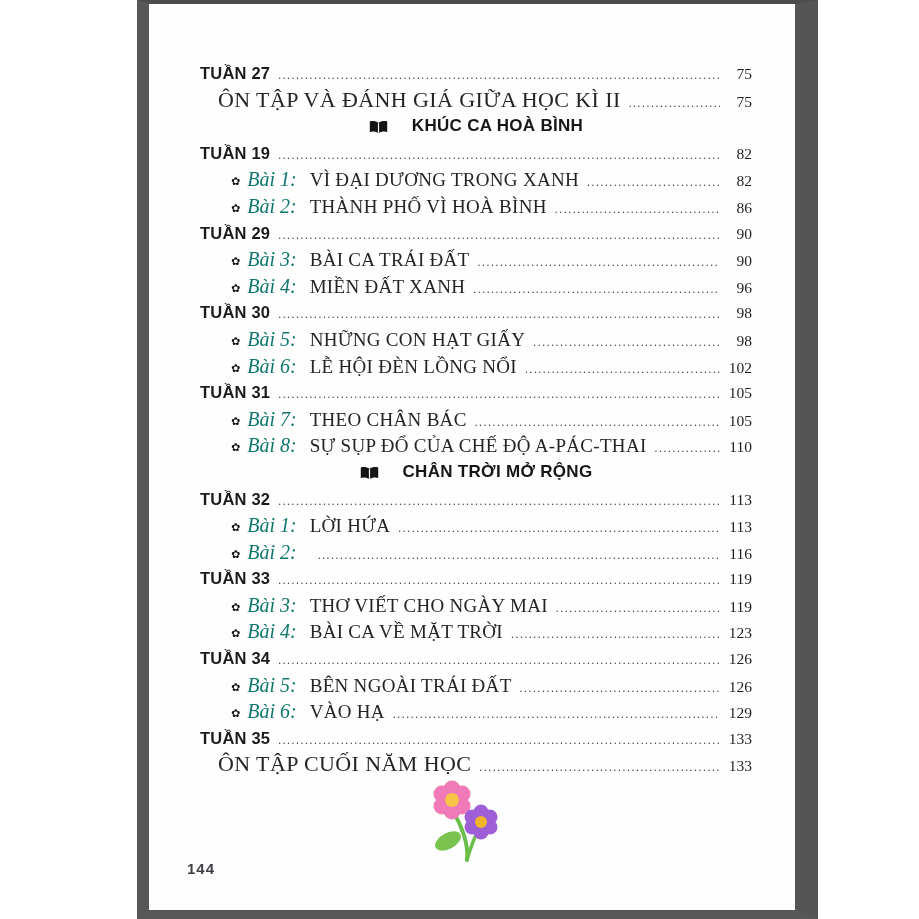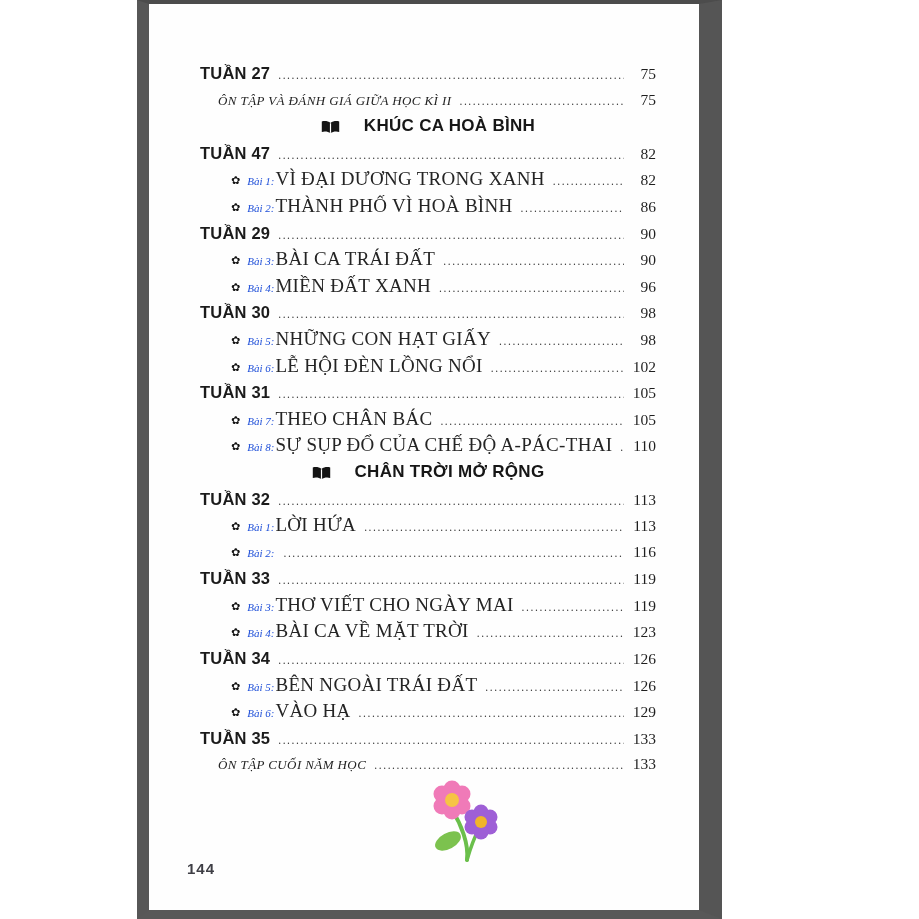--- a/index.html
+++ b/index.html
@@ -3,21 +3,21 @@
 <meta charset="utf-8">
 <style>
   * { margin: 0; padding: 0; box-sizing: border-box; }
   html, body { width: 919px; height: 919px; background: #ffffff; overflow: hidden; }
   body { font-family: "Liberation Serif", serif; color: #1d1d1d; position: relative; }
 
   
   .book {
     position: absolute;
     left: 137px; top: 0;
-    width: 585px; height: 919px;
+    width: 681px; height: 919px;
     background: #fefefe;
     border-left: 12px solid #575757;
     border-right: 23px solid #555555;
     border-top: 4px solid #4c4c4c;
     border-bottom: 9px solid #585858;
   }
 
   .page-inner {
     position: relative;
     width: 100%; height: 100%;
@@ -38,38 +38,37 @@
   .toc-row.section { justify-content: center; align-items: center; }
 
   .week-label {
     font-family: "Liberation Sans", sans-serif;
     font-weight: 700;
     font-size: 16.5px;
     letter-spacing: 0.2px;
     color: #1b1b1b;
   }
   .plain-label {
-    font-size: 13px;
+    font-size: 22px;
     letter-spacing: 0.4px;
     color: #242424;
-    font-style: italic;
   }
   .bullet {
     font-family: "DejaVu Sans", sans-serif;
     font-size: 11px;
     color: #141414;
     margin-right: 7px;
     position: relative;
     top: -1px;
   }
   .lesson-prefix {
     font-style: italic;
-    font-size: 11px;
-    color: #1d4ed8;
-    margin-right: 1px;
+    font-size: 20px;
+    color: #0f766e;
+    margin-right: 13px;
   }
   .lesson-label {
     font-size: 19px;
     letter-spacing: 0.3px;
     color: #242424;
   }
   .section-label {
     font-family: "Liberation Sans", sans-serif;
     font-weight: 700;
     font-size: 17px;
@@ -134,21 +133,21 @@
         <div class="toc-row section">
     <span class="section-label">
       <svg class="book-icon-svg" width="19" height="15" viewBox="0 0 24 18" aria-hidden="true">
         <path d="M12 3.2 C9 0.7 4.5 0.1 1 1.3 L1 14.6 C4.5 13.4 9 13.9 12 16.1 C15 13.9 19.5 13.4 23 14.6 L23 1.3 C19.5 0.1 15 0.7 12 3.2 Z" fill="#141414"></path>
         <path d="M12 3.6 L12 15.8" stroke="#ffffff" stroke-width="1.5"></path>
       </svg>
       <span>KHÚC CA HOÀ BÌNH</span>
     </span>
   </div>
         <div class="toc-row week">
-    <span class="week-label">TUẦN 47</span>
+    <span class="week-label">TUẦN 19</span>
     <span class="leader"></span>
     <span class="page-num">82</span>
   </div>
         <div class="toc-row lesson">
     <span class="bullet">✿</span>
     <span class="lesson-prefix">Bài 1:</span>
     <span class="lesson-label">VÌ ĐẠI DƯƠNG TRONG XANH</span>
     <span class="leader"></span>
     <span class="page-num">82</span>
   </div>

